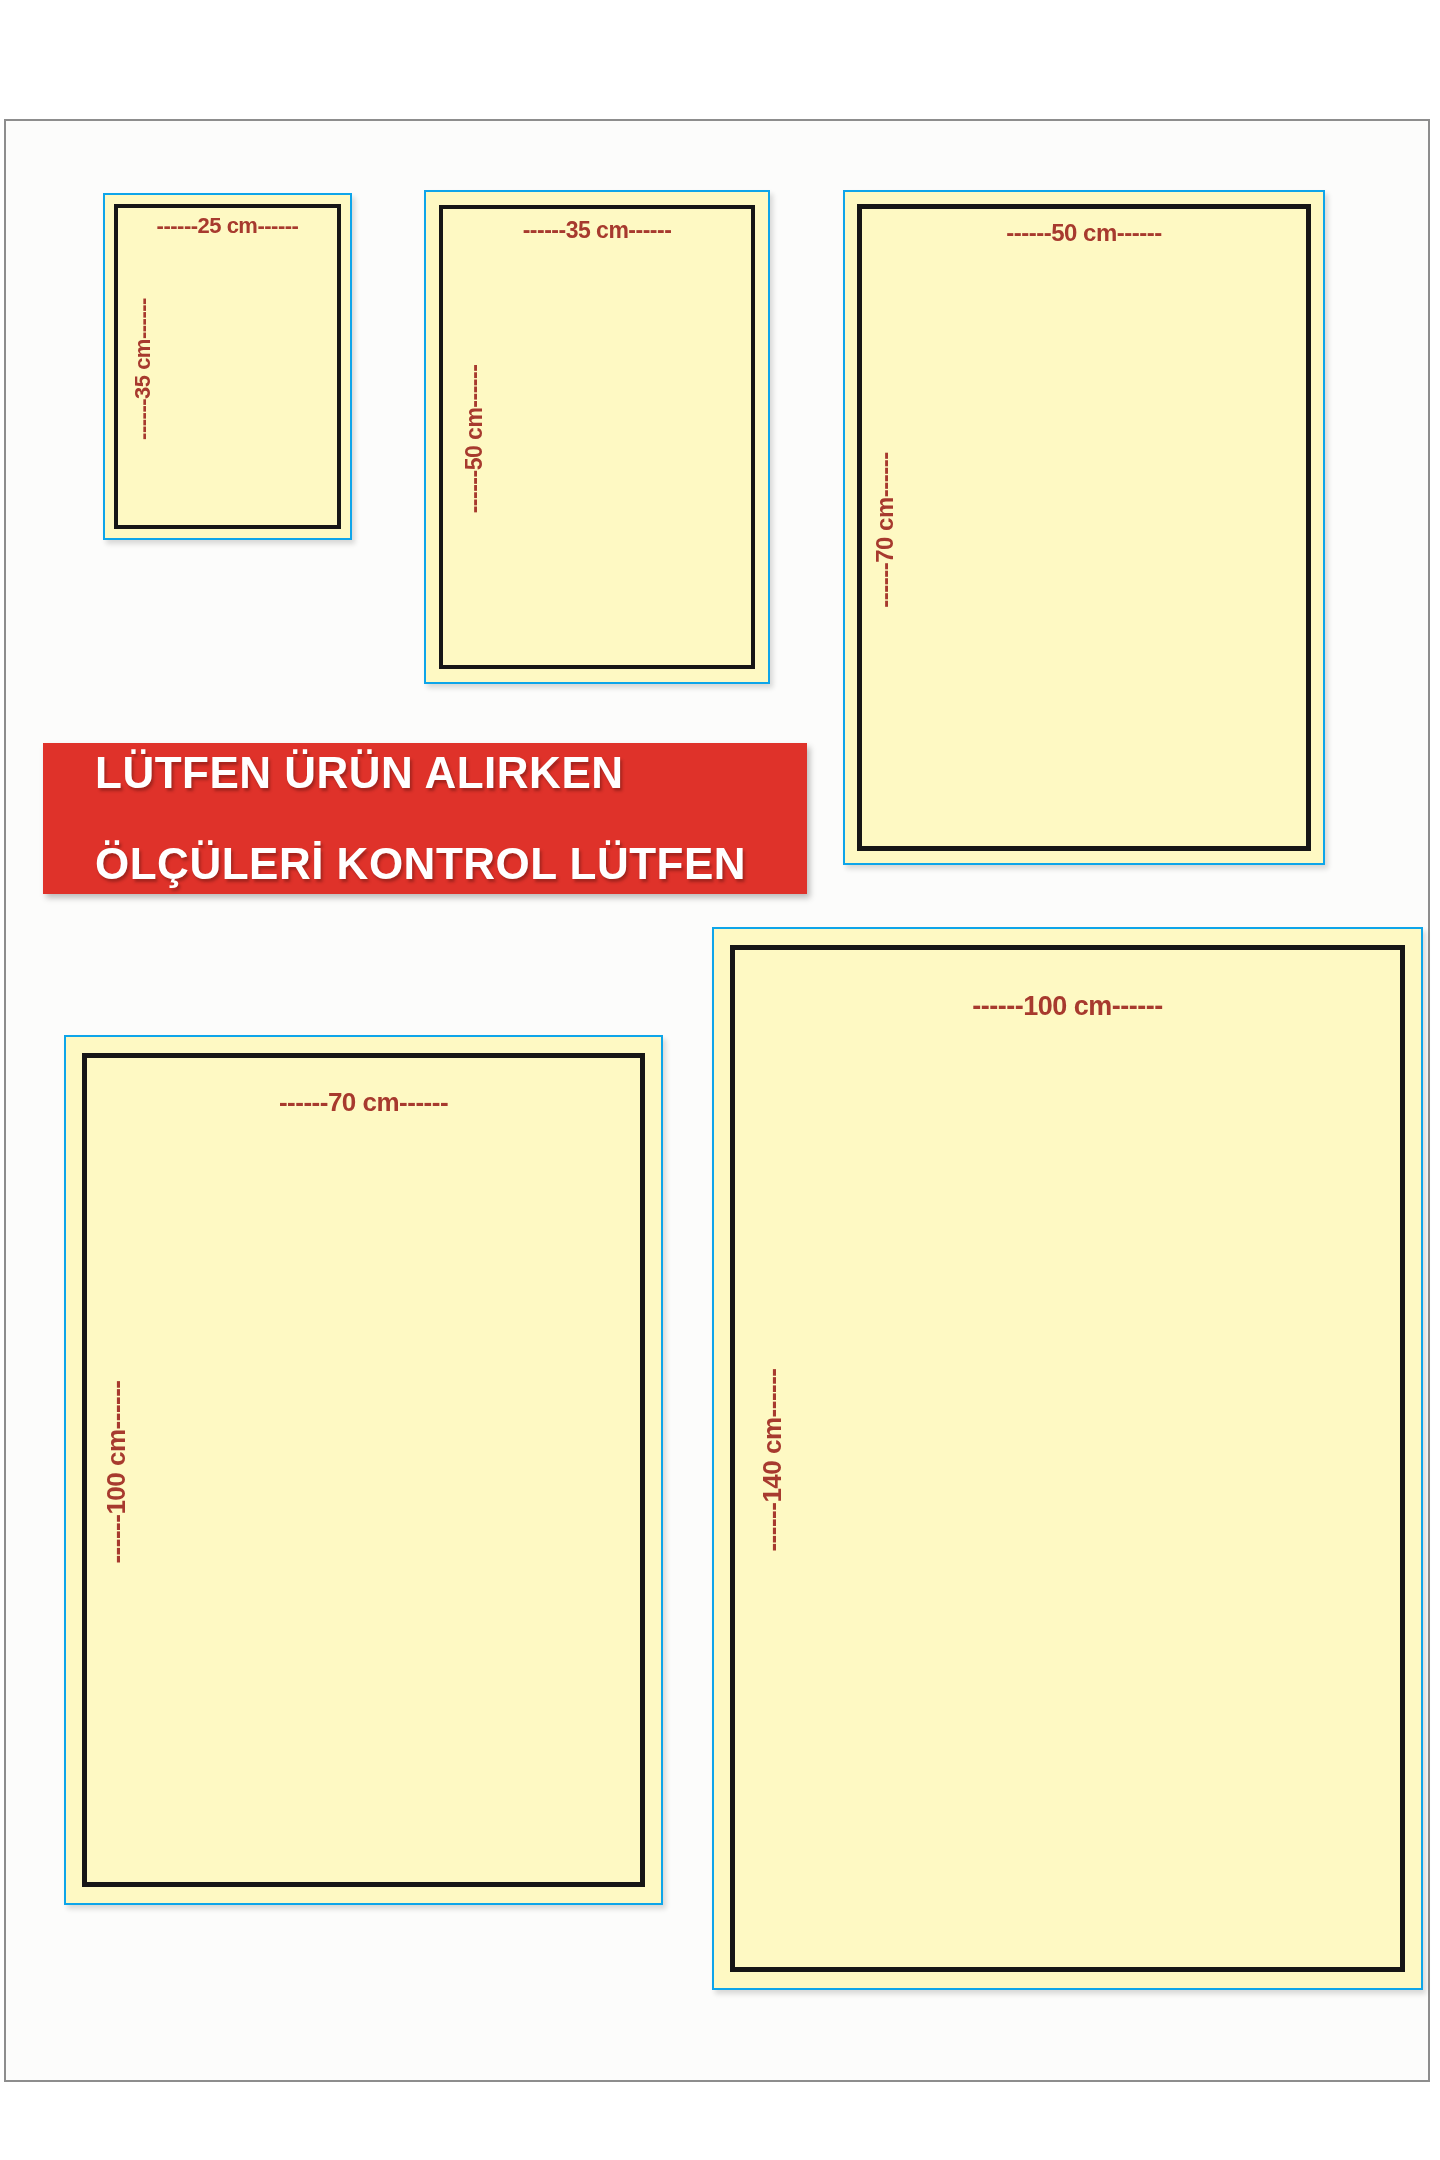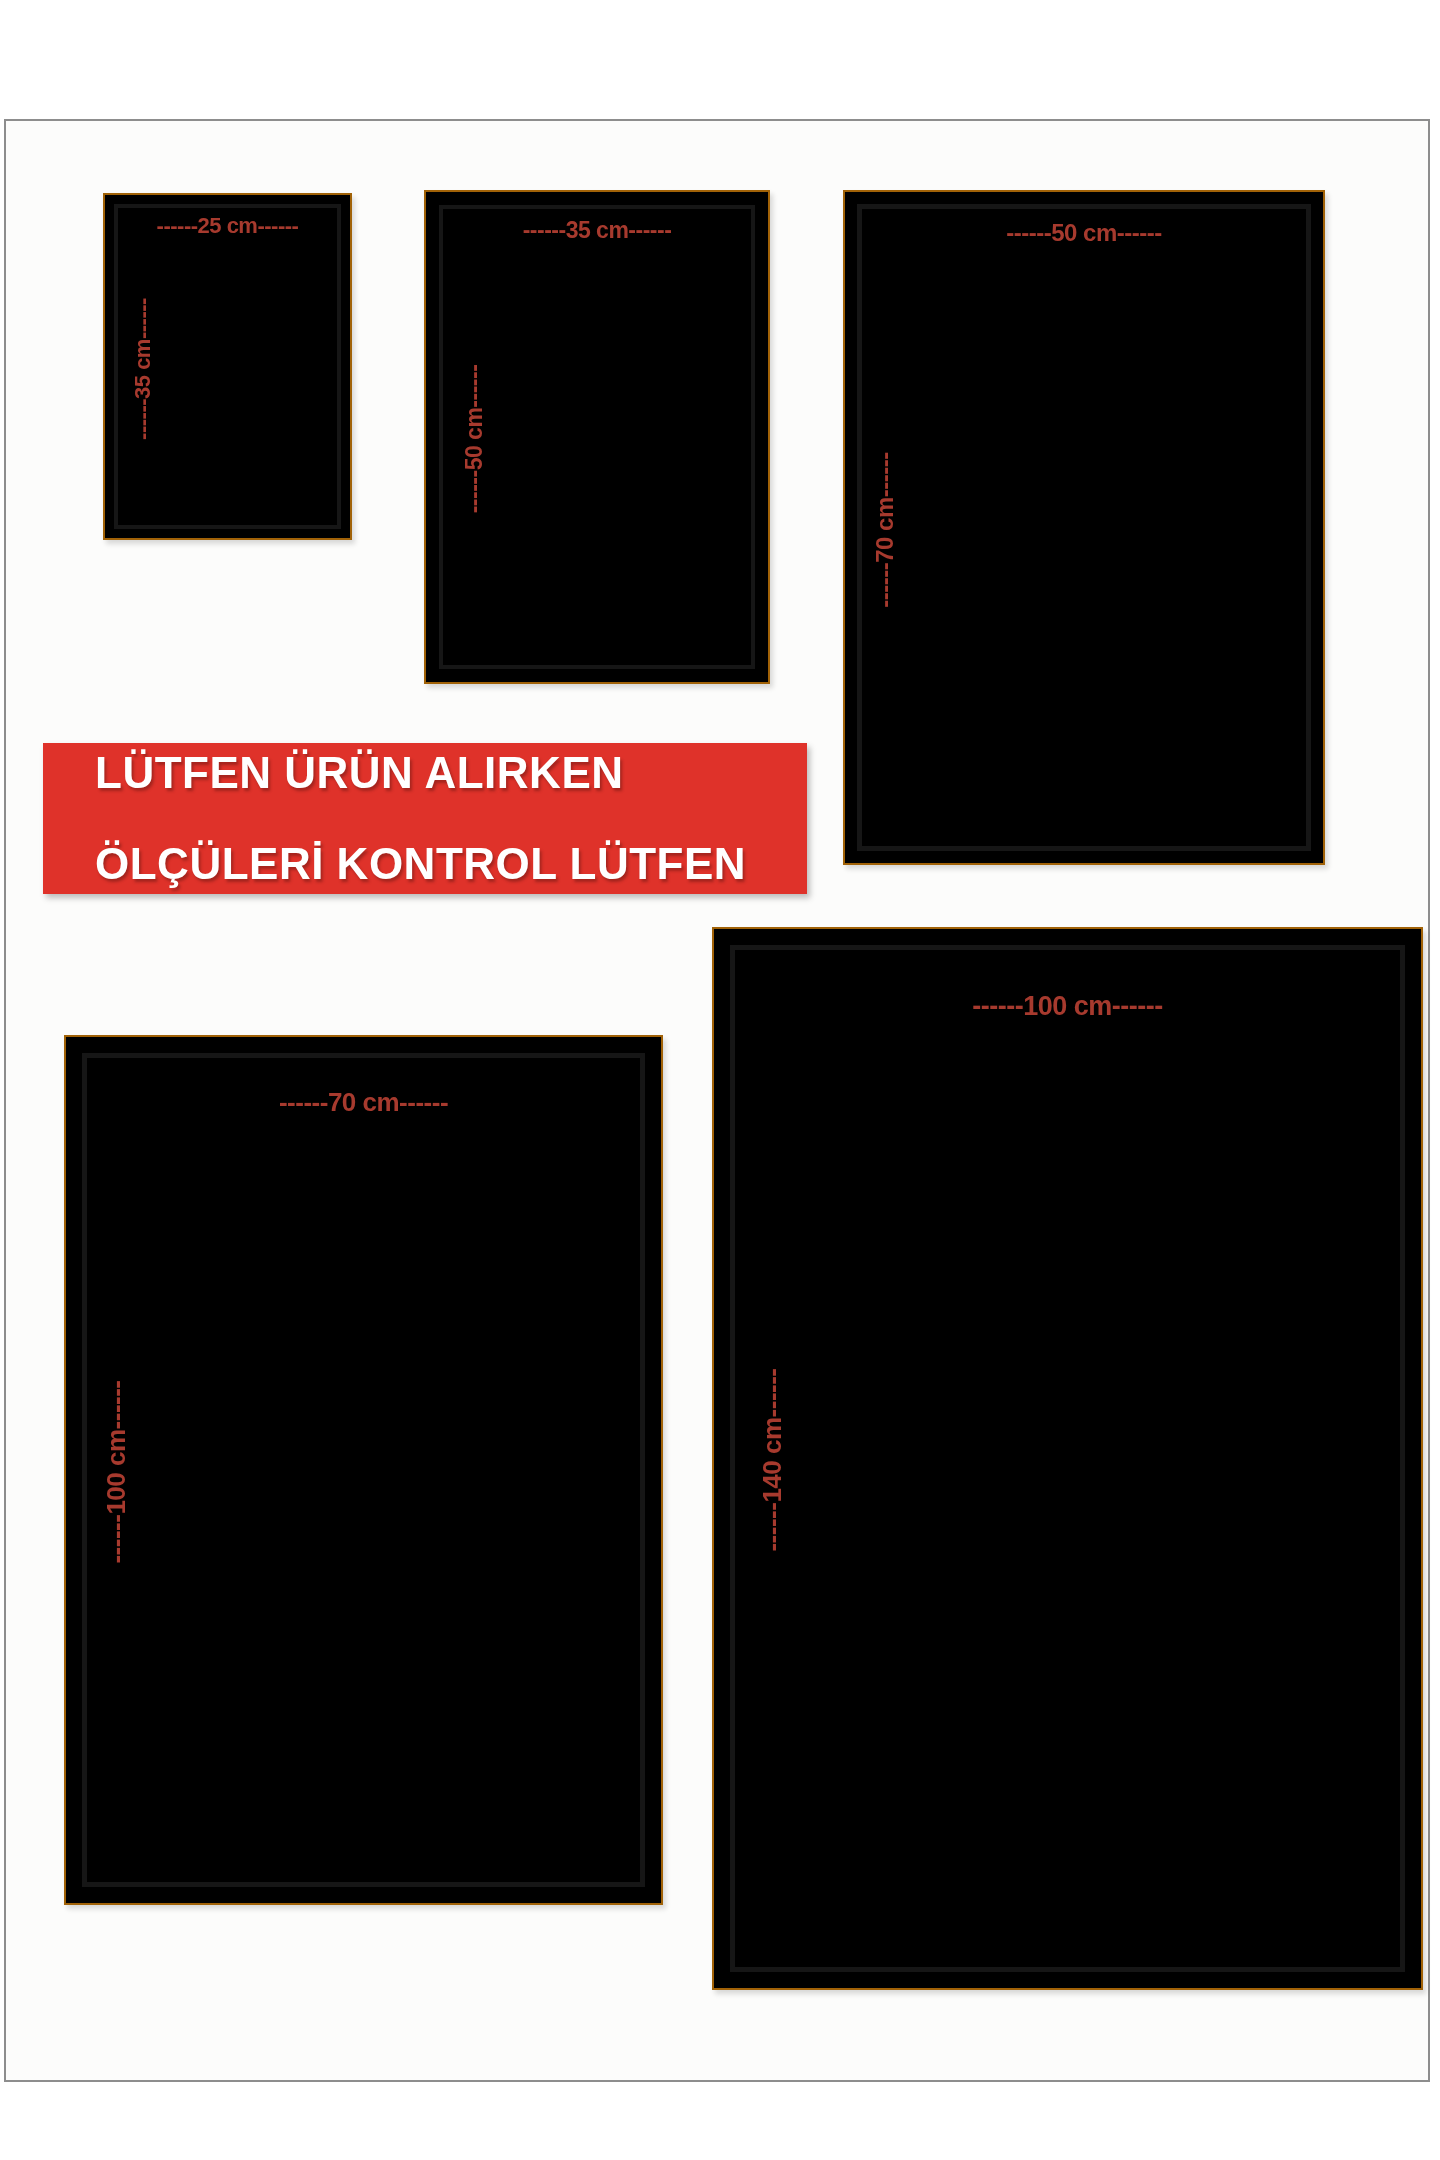--- a/index.html
+++ b/index.html
@@ -7,21 +7,21 @@
     position:relative;width:1440px;height:2160px;background:#ffffff;overflow:hidden;
     font-family:"Liberation Sans",sans-serif;
   }
   
   .sheet{
     position:absolute;left:4px;top:119px;width:1426px;height:1963px;
     background:#fcfcfb;border:2px solid #8d8d8d;box-sizing:border-box;
   }
   
   .size-box{
-    position:absolute;background:#000000;border:2px solid #a16207;box-sizing:border-box;
+    position:absolute;background:#fef9c3;border:2px solid #0ea5e9;box-sizing:border-box;
     box-shadow:3px 4px 5px rgba(0,0,0,0.14);
   }
   .inner-frame{
     position:absolute;border:4px solid #161616;box-sizing:border-box;background:transparent;
   }
   .h-label{
     position:absolute;left:0;width:100%;text-align:center;
     color:#a73a2e;font-weight:bold;white-space:nowrap;letter-spacing:-0.5px;
   }
   .v-label{

